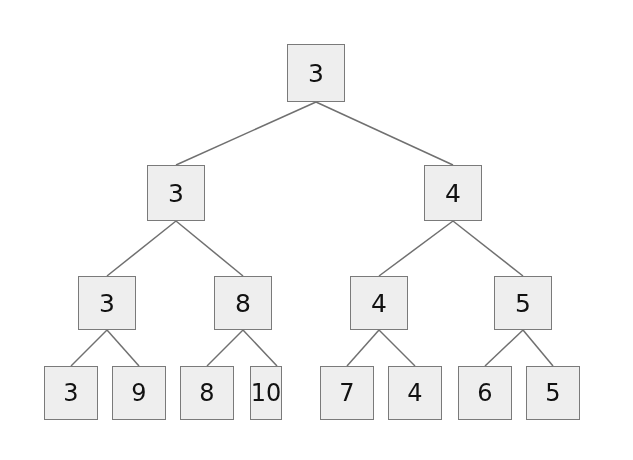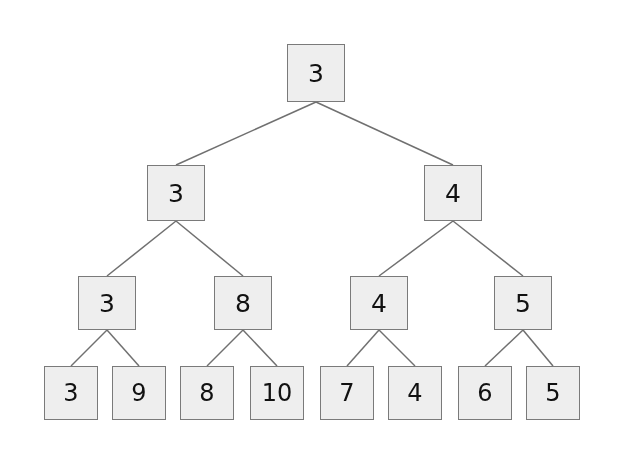--- a/index.html
+++ b/index.html
@@ -92,21 +92,21 @@
       </div>
       <div class="tree-node level-leaf" style="left: 44px; top: 366px; width: 54px; height: 54px; background: rgb(238, 238, 238); border-color: rgb(122, 122, 122);">
         <span class="node-value" style="color: rgb(17, 17, 17);">3</span>
       </div>
       <div class="tree-node level-leaf" style="left: 112px; top: 366px; width: 54px; height: 54px; background: rgb(238, 238, 238); border-color: rgb(122, 122, 122);">
         <span class="node-value" style="color: rgb(17, 17, 17);">9</span>
       </div>
       <div class="tree-node level-leaf" style="left: 180px; top: 366px; width: 54px; height: 54px; background: rgb(238, 238, 238); border-color: rgb(122, 122, 122);">
         <span class="node-value" style="color: rgb(17, 17, 17);">8</span>
       </div>
-      <div class="tree-node level-leaf" style="left: 250px; top: 366px; width: 54px; height: 54px; background: rgb(238, 238, 238); border-color: rgb(122, 122, 122);">
+      <div class="tree-node level-leaf" style="left: 250px; top: 366px; width: 32px; height: 54px; background: rgb(238, 238, 238); border-color: rgb(122, 122, 122);">
         <span class="node-value" style="color: rgb(17, 17, 17);">10</span>
       </div>
       <div class="tree-node level-leaf" style="left: 320px; top: 366px; width: 54px; height: 54px; background: rgb(238, 238, 238); border-color: rgb(122, 122, 122);">
         <span class="node-value" style="color: rgb(17, 17, 17);">7</span>
       </div>
       <div class="tree-node level-leaf" style="left: 388px; top: 366px; width: 54px; height: 54px; background: rgb(238, 238, 238); border-color: rgb(122, 122, 122);">
         <span class="node-value" style="color: rgb(17, 17, 17);">4</span>
       </div>
       <div class="tree-node level-leaf" style="left: 458px; top: 366px; width: 54px; height: 54px; background: rgb(238, 238, 238); border-color: rgb(122, 122, 122);">
         <span class="node-value" style="color: rgb(17, 17, 17);">6</span>

